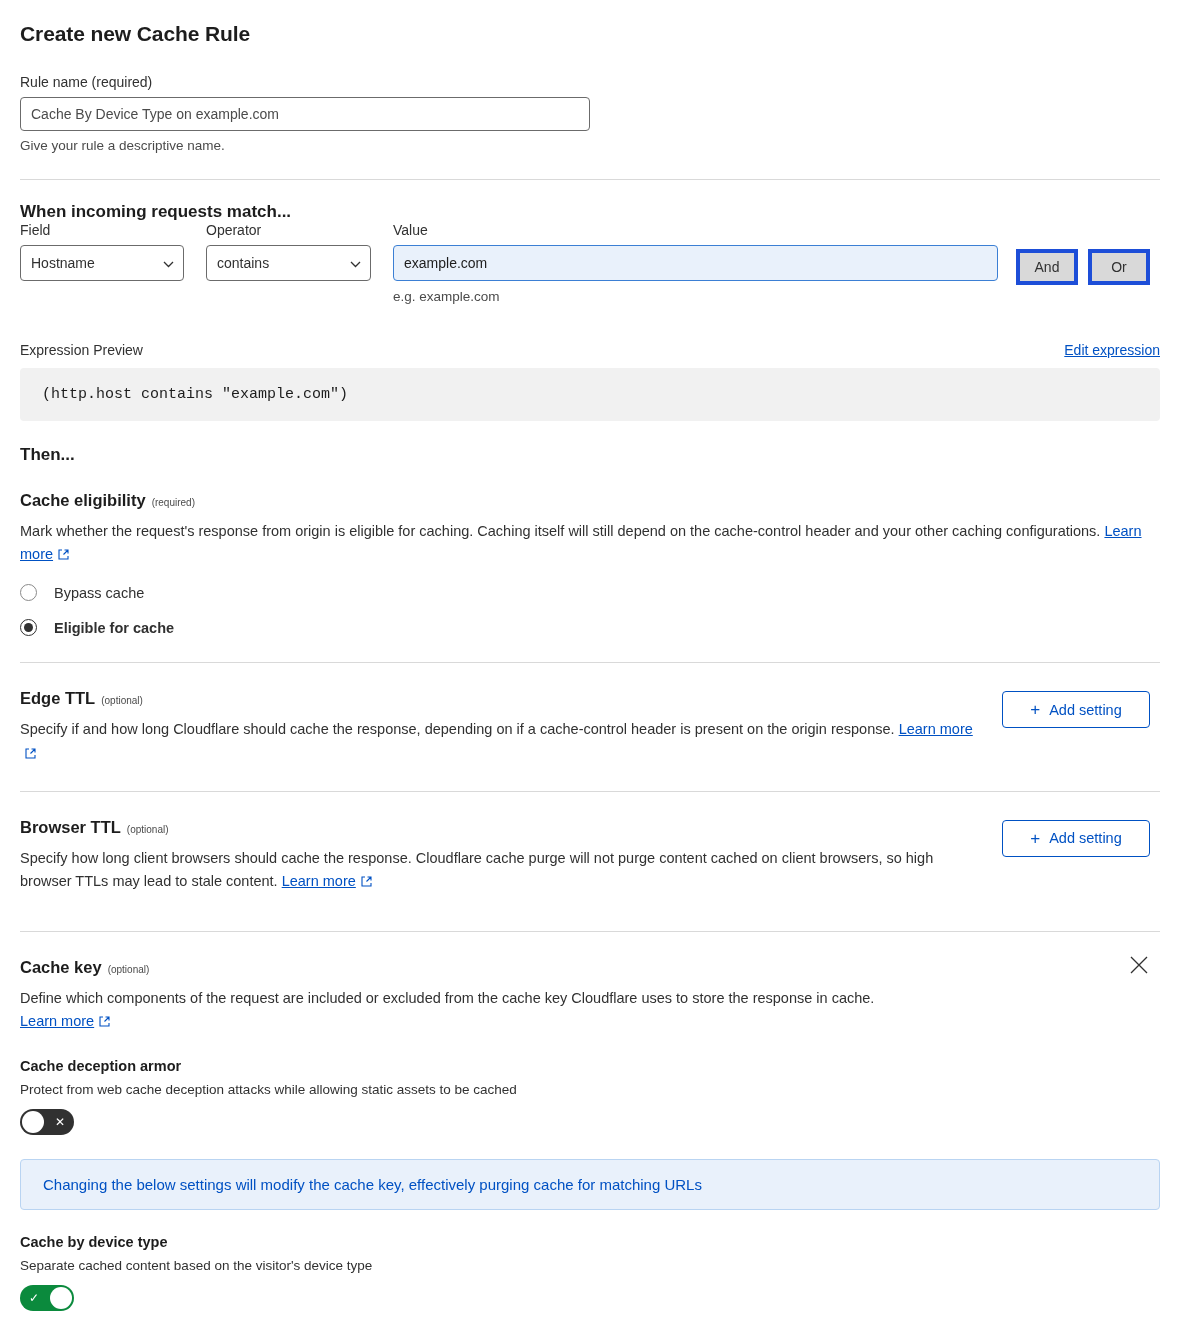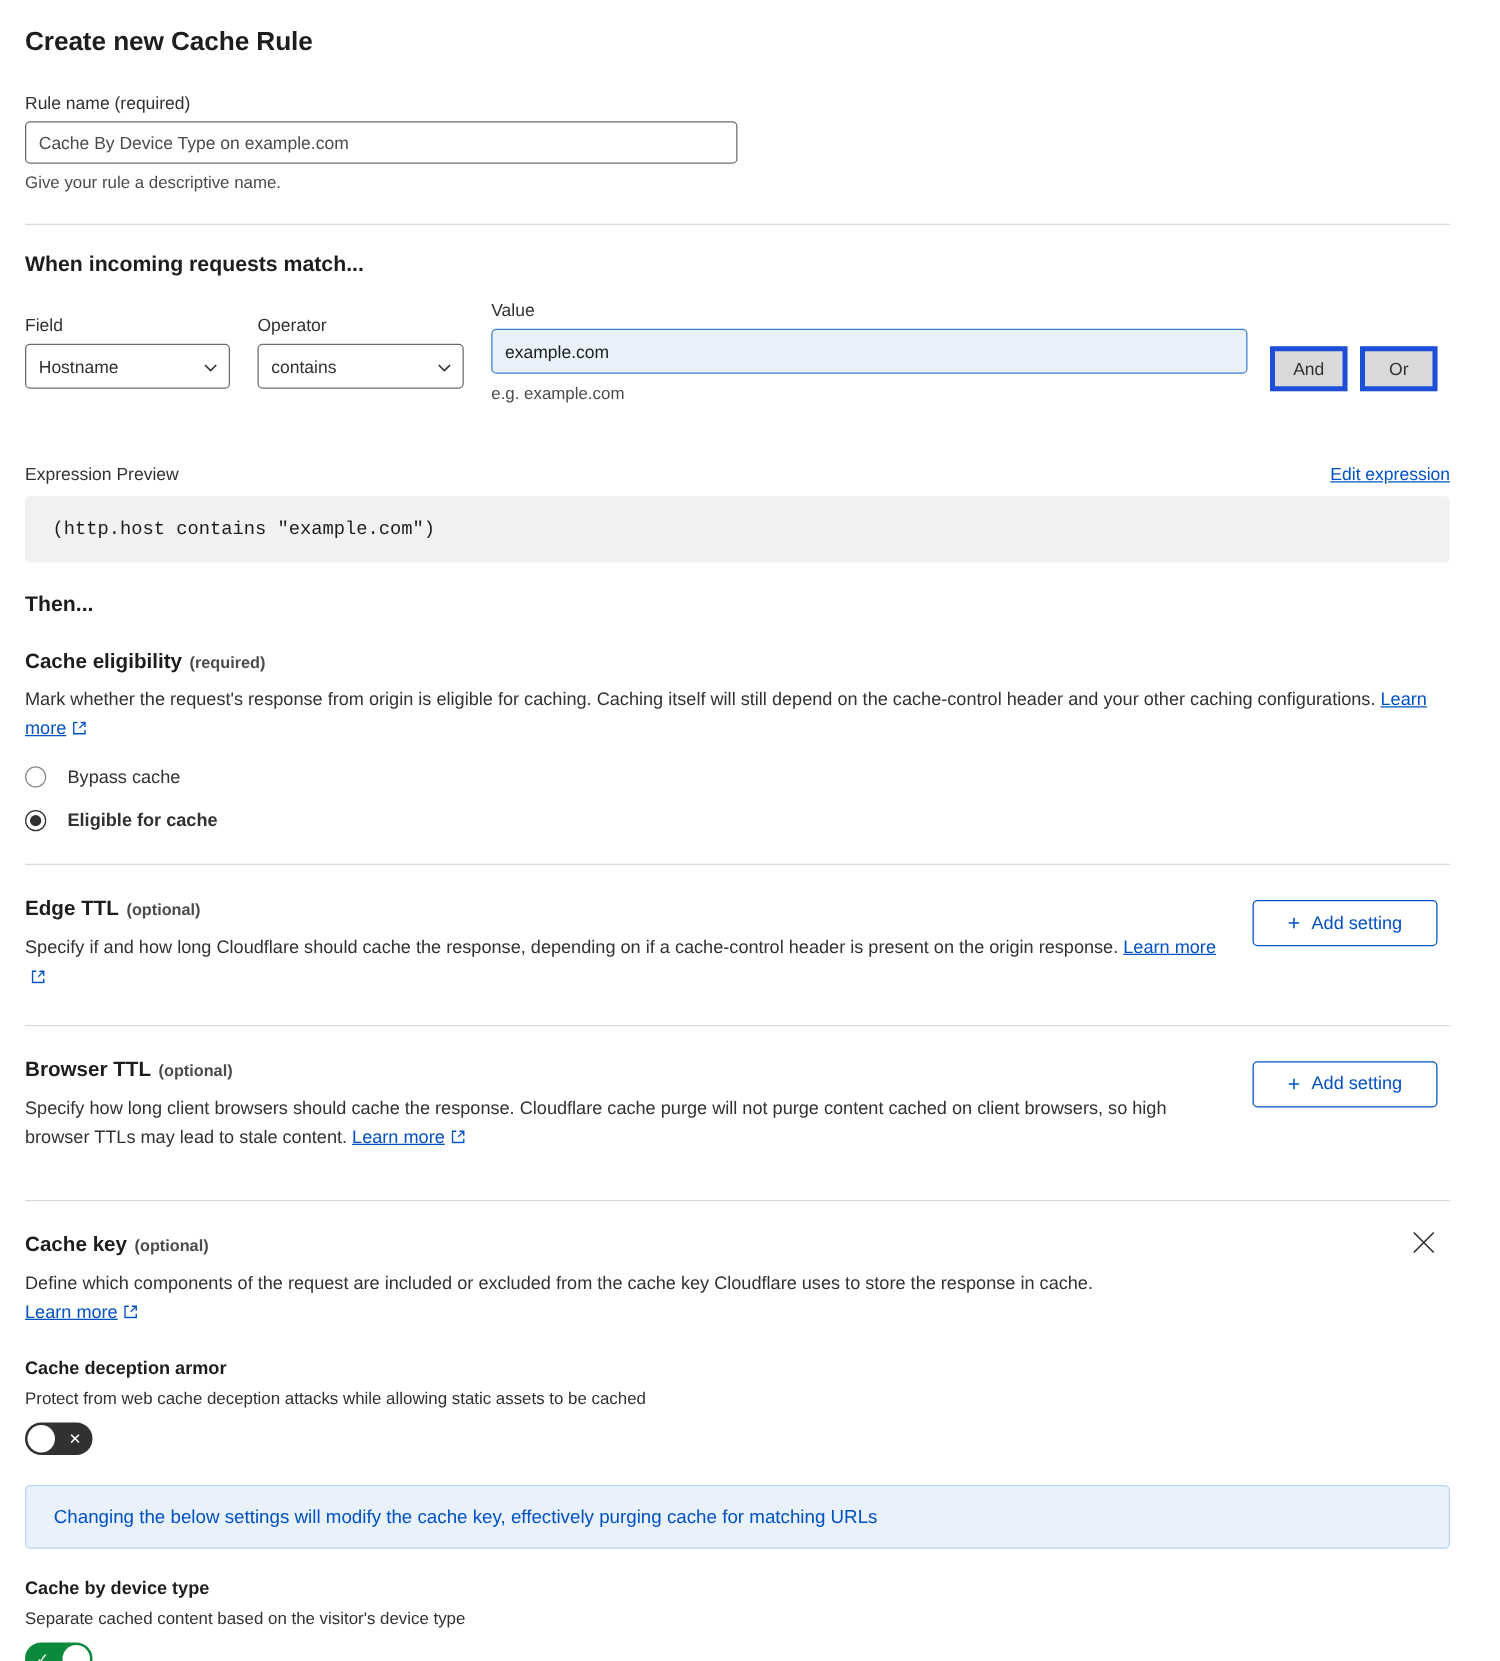--- a/index.html
+++ b/index.html
@@ -60,22 +60,21 @@
     width: 1140px;
   }
   h2.section {
     font-size: 17px;
     font-weight: bold;
     color: #1d1d1d;
     margin: 22px 0 0 0;
   }
   .match-row {
     display: flex;
-    align-items: center;
-    margin-top: 18px;
+    align-items: flex-start;
   }
   .col-label {
     font-size: 14px;
     color: #313131;
     margin-bottom: 7px;
   }
   .select-box {
     height: 36px;
     border: 1px solid #6b6b6b;
     border-radius: 4px;
@@ -128,21 +127,21 @@
     align-items: center;
     justify-content: center;
     cursor: pointer;
     margin-left: 10px;
     font-family: "Liberation Sans", sans-serif;
   }
   .expr-head {
     display: flex;
     justify-content: space-between;
     align-items: flex-end;
-    margin-top: 49px;
+    margin-top: 38px;
     width: 1140px;
   }
   .expr-label { font-size: 14px; color: #313131; }
   .link {
     color: #0051c3;
     font-size: 14px;
     text-decoration: underline;
     cursor: pointer;
   }
   .expr-box {
@@ -161,22 +160,22 @@
     color: #1d1d1d;
     margin: 24px 0 0 0;
   }
   .sub-head {
     margin-top: 26px;
     font-size: 16.5px;
     font-weight: bold;
     color: #1d1d1d;
   }
   .sub-head .opt {
-    font-weight: bold;
-    font-size: 13px;
+    font-weight: normal;
+    font-size: 10px;
     color: #4b4b4b;
     margin-left: 6px;
   }
   .desc {
     font-size: 14.5px;
     color: #313131;
     margin-top: 10px;
     line-height: 1.6;
     max-width: 1135px;
   }

